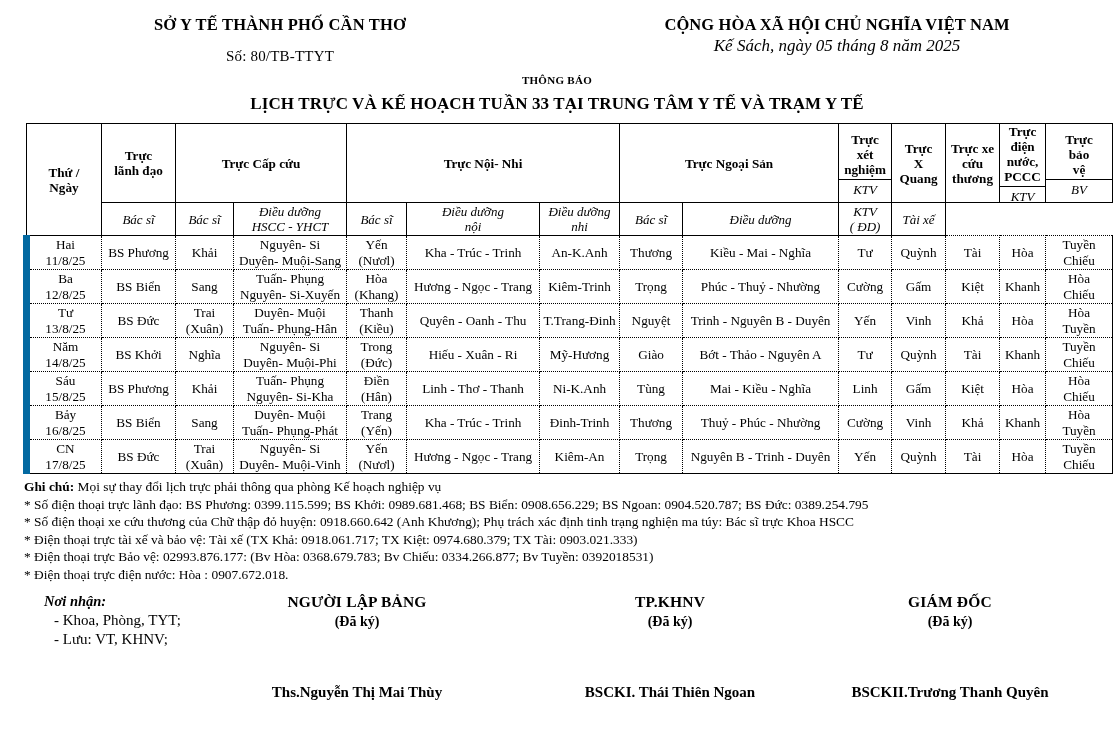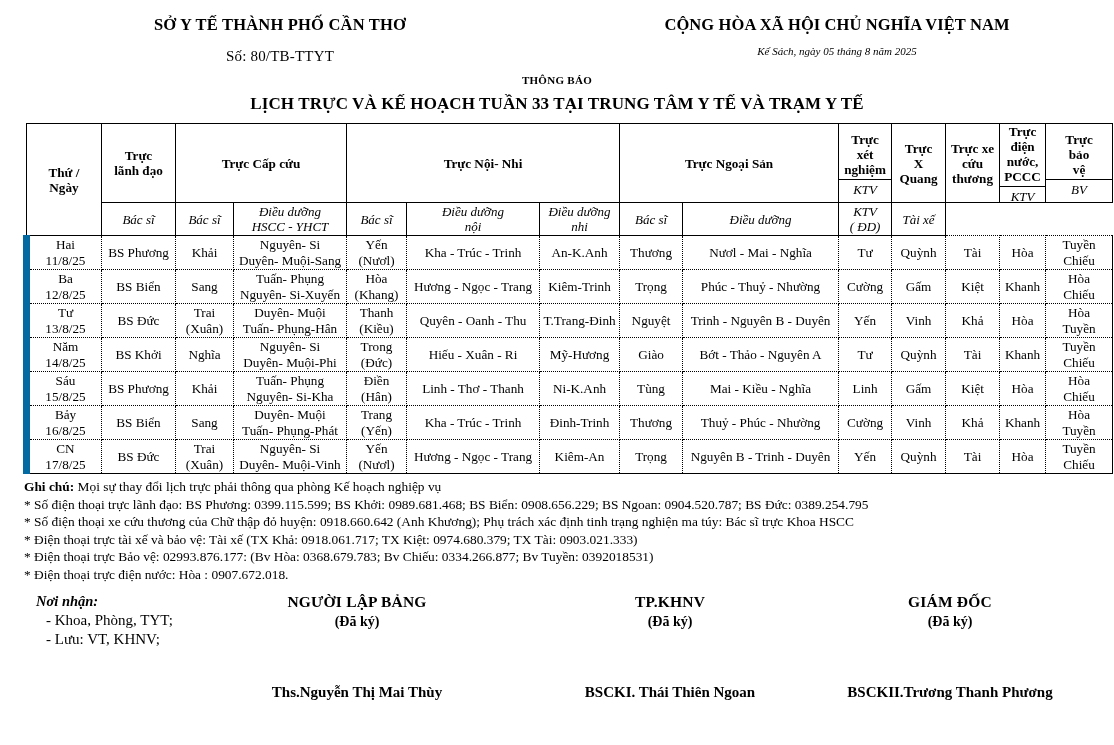--- a/index.html
+++ b/index.html
@@ -59,23 +59,22 @@
   }
   .nation-line2 {
     font-size: 15.5px;
     font-weight: bold;
     line-height: 22px;
     display: inline-block;
     padding: 0 4px 3px 4px;
     border-bottom: 1.3px solid #000;
   }
   .date-line {
-    font-size: 11px;
+    font-size: 17px;
     font-style: italic;
-    margin-top: 9px;
   }
 
   
   .title-block {
     text-align: center;
     margin-top: 4px;
   }
   .title-main {
     font-size: 11px;
     font-weight: bold;
@@ -152,21 +151,21 @@
   }
 
   
   .sig-area {
     position: relative;
     margin-top: 7px;
     height: 120px;
   }
   .recipients {
     position: absolute;
-    left: 36px;
+    left: 44px;
     top: 0;
   }
   .recip-title {
     font-size: 14.5px;
     font-style: italic;
     font-weight: bold;
     line-height: 20px;
   }
   .recip-item {
     font-size: 15px;
@@ -287,21 +286,21 @@
 11/8/25</td>
           <td class="cell-2line">BS Phương</td>
           <td class="cell-2line">Khải</td>
           <td class="cell-2line">Nguyên- Si
 Duyên- Muội-Sang</td>
           <td class="cell-2line">Yến
 (Nươl)</td>
           <td class="cell-2line">Kha - Trúc - Trinh</td>
           <td class="cell-2line">An-K.Anh</td>
           <td class="cell-2line">Thương</td>
-          <td class="cell-2line">Nươl - Mai - Nghĩa</td>
+          <td class="cell-2line">Kiều - Mai - Nghĩa</td>
           <td class="cell-2line">Tư</td>
           <td class="cell-2line">Quỳnh</td>
           <td class="cell-2line">Tài</td>
           <td class="cell-2line">Hòa</td>
           <td class="cell-2line">Tuyền
 Chiếu</td>
         </tr>
         <tr>
           <td class="cell-2line">Ba
 12/8/25</td>
@@ -451,15 +450,15 @@
     <div class="sig-name">Ths.Nguyễn Thị Mai Thùy</div>
   </div>
   <div class="sig-col c2">
     <div class="sig-role">TP.KHNV</div>
     <div class="sig-signed">(Đã ký)</div>
     <div class="sig-name">BSCKI. Thái Thiên Ngoan</div>
   </div>
   <div class="sig-col c3">
     <div class="sig-role">GIÁM ĐỐC</div>
     <div class="sig-signed">(Đã ký)</div>
-    <div class="sig-name">BSCKII.Trương Thanh Phương</div>
+    <div class="sig-name">BSCKII.Trương Thanh Quyên</div>
   </div>
 </div>
 
 </body></html>

